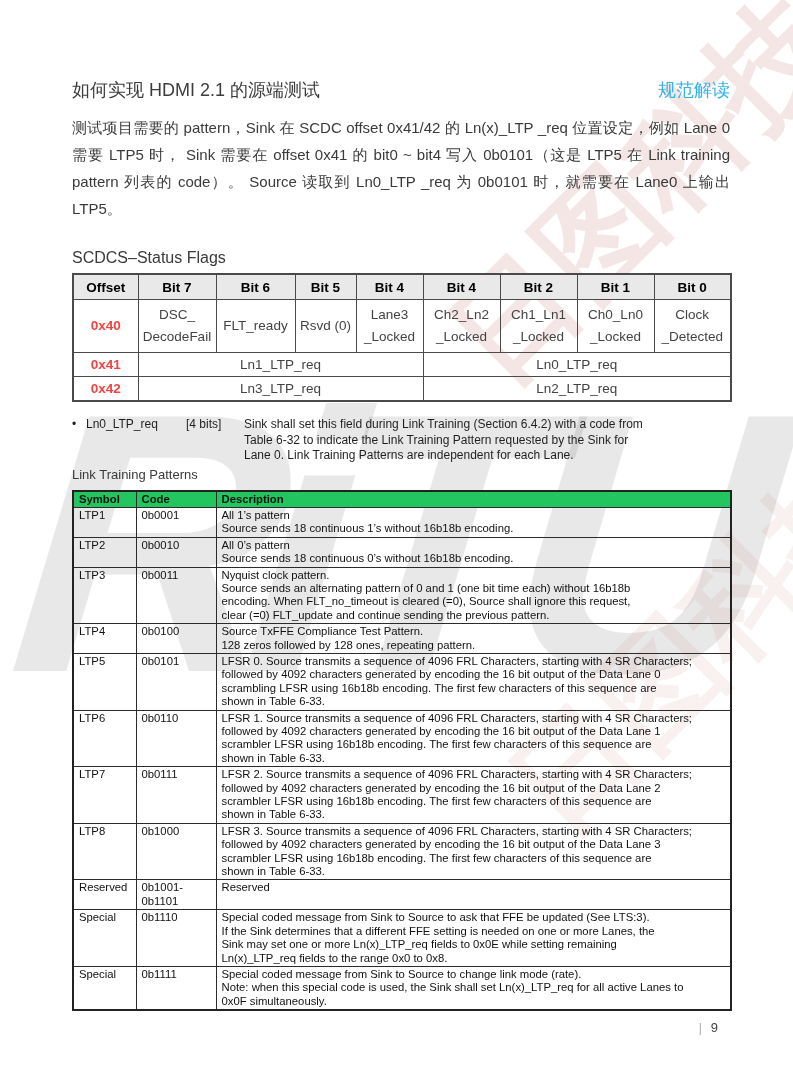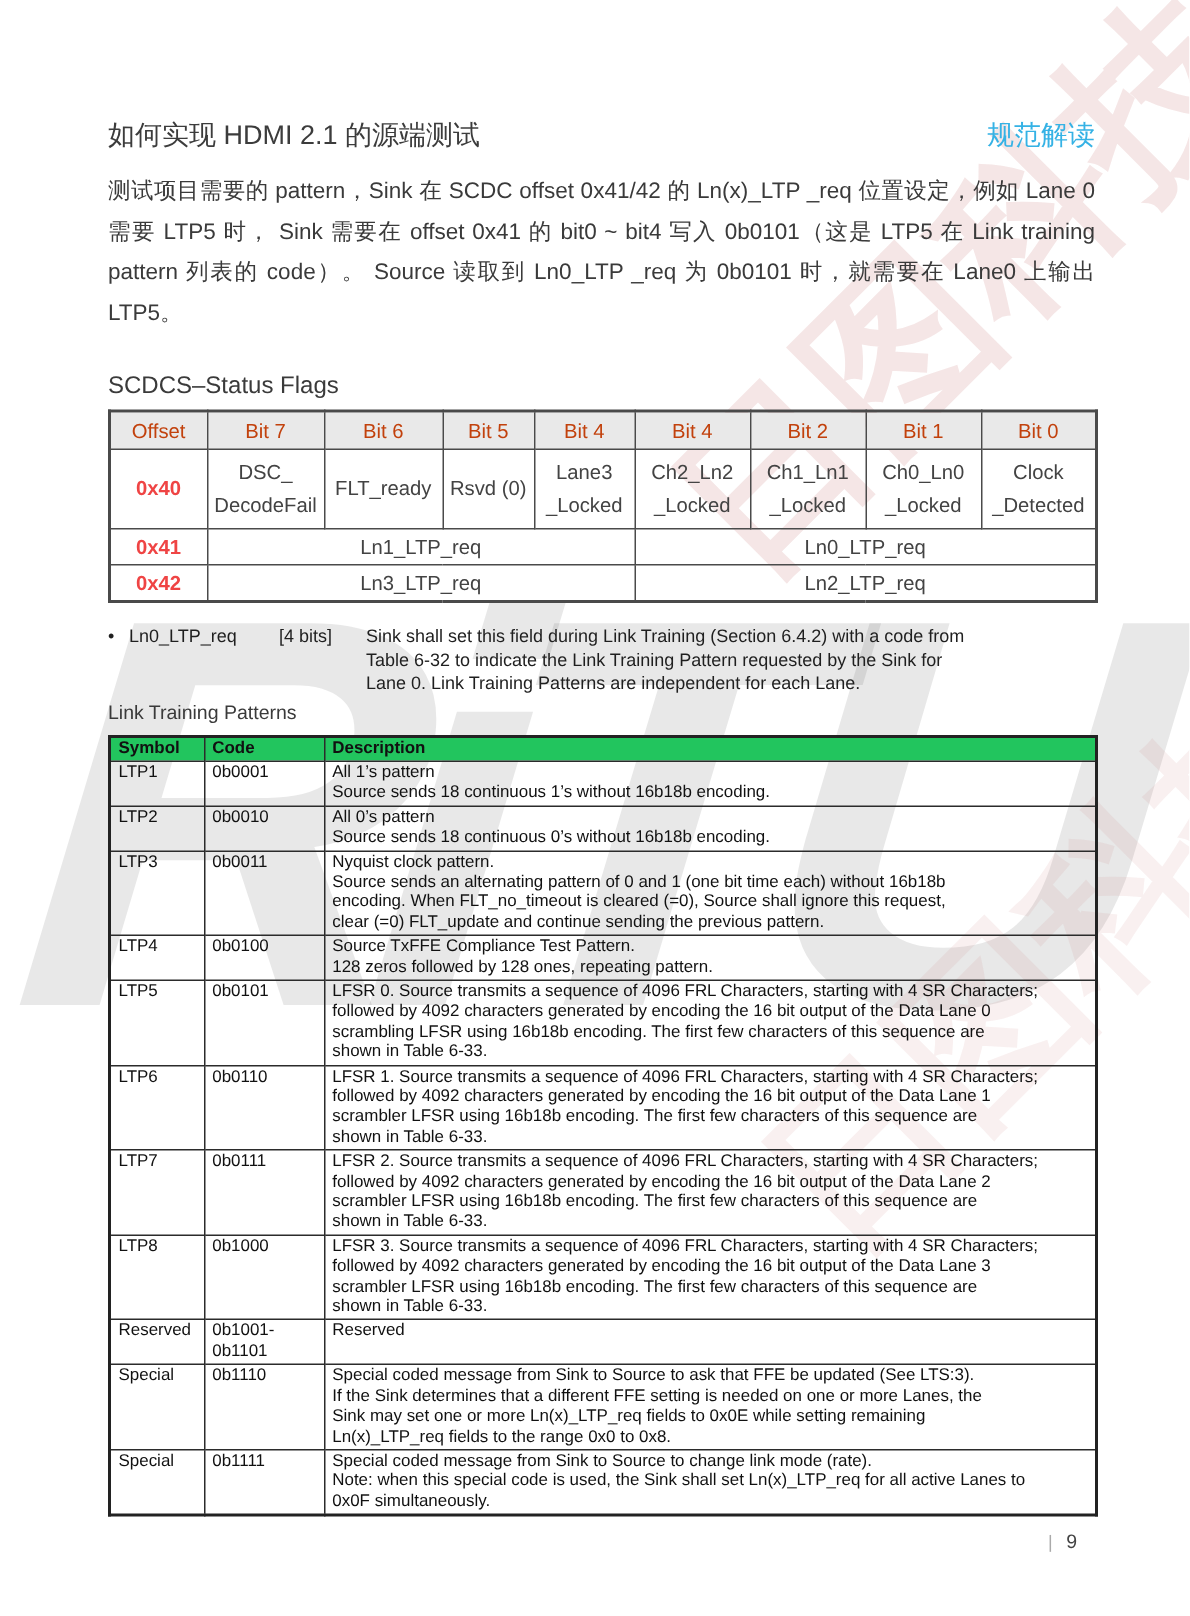--- a/index.html
+++ b/index.html
@@ -28,21 +28,21 @@
   .doc-title{margin-top:33px;font-size:20px;font-weight:bold;color:#262626;letter-spacing:0.3px;}
   .intro{margin-top:12px;font-size:15px;line-height:27px;text-align:justify;color:#3a3a3a;}
   .caption{margin-top:27px;font-size:16px;color:#3a3a3a;}
   .ml{white-space:pre-line;}
   
   table.scdcs{
     margin-top:6px;width:658px;border-collapse:collapse;table-layout:fixed;
     font-size:13.5px;color:#434343;text-align:center;border:2px solid #4a4a4a;background:transparent;
   }
   table.scdcs th,table.scdcs td{border:1px solid #4a4a4a;padding:1px 2px;overflow:hidden;}
-  table.scdcs thead th{background:#e9e9e9;font-weight:normal;height:22px;color:#c2410c;}
+  table.scdcs thead th{background:#e9e9e9;font-weight:bold;height:22px;color:#000000;}
   table.scdcs .offset-cell{font-weight:bold;color:#ef4444;}
   table.scdcs .r40 td{height:50px;line-height:22px;}
   table.scdcs .r41 td,table.scdcs .r42 td{height:21px;}
   
   .note{margin-top:15px;display:flex;font-size:12px;color:#1f1f1f;line-height:15.5px;}
   .note-bullet{width:14px;text-align:left;}
   .note-term{width:100px;}
   .note-bits{width:58px;}
   .note-text{width:440px;}
   .caption2{margin-top:3px;font-size:13px;color:#3a3a3a;}

